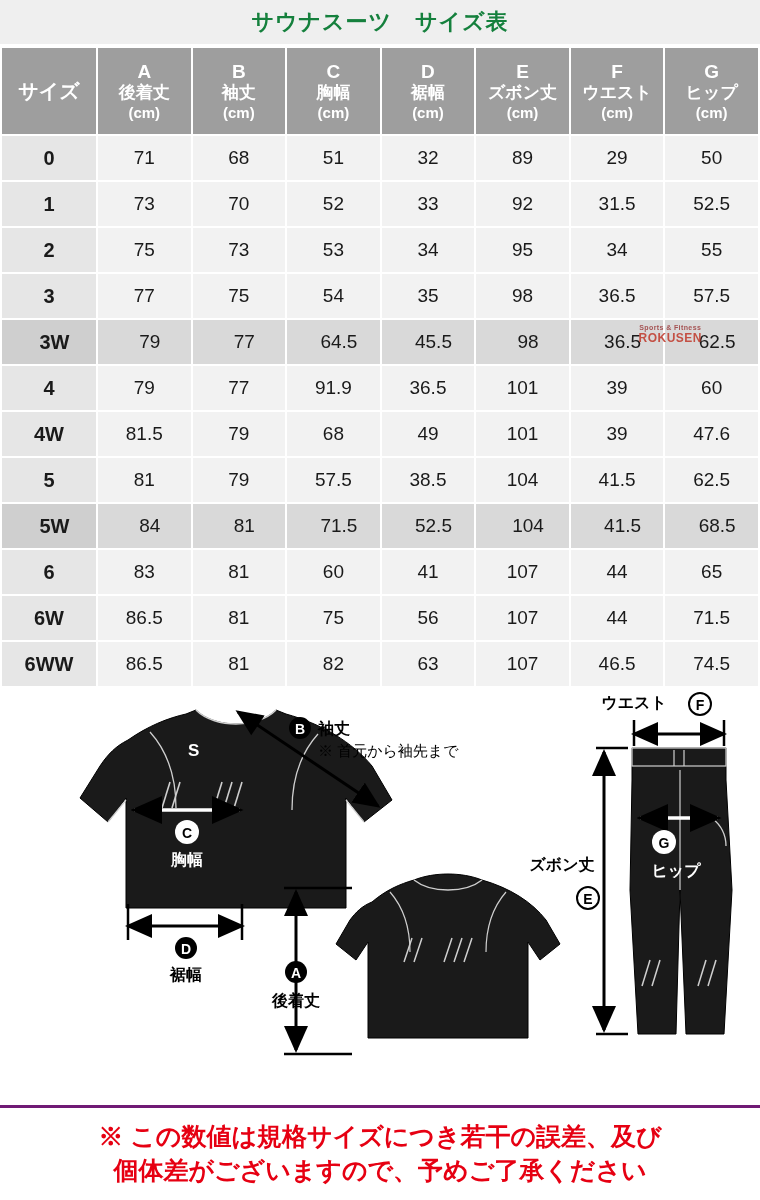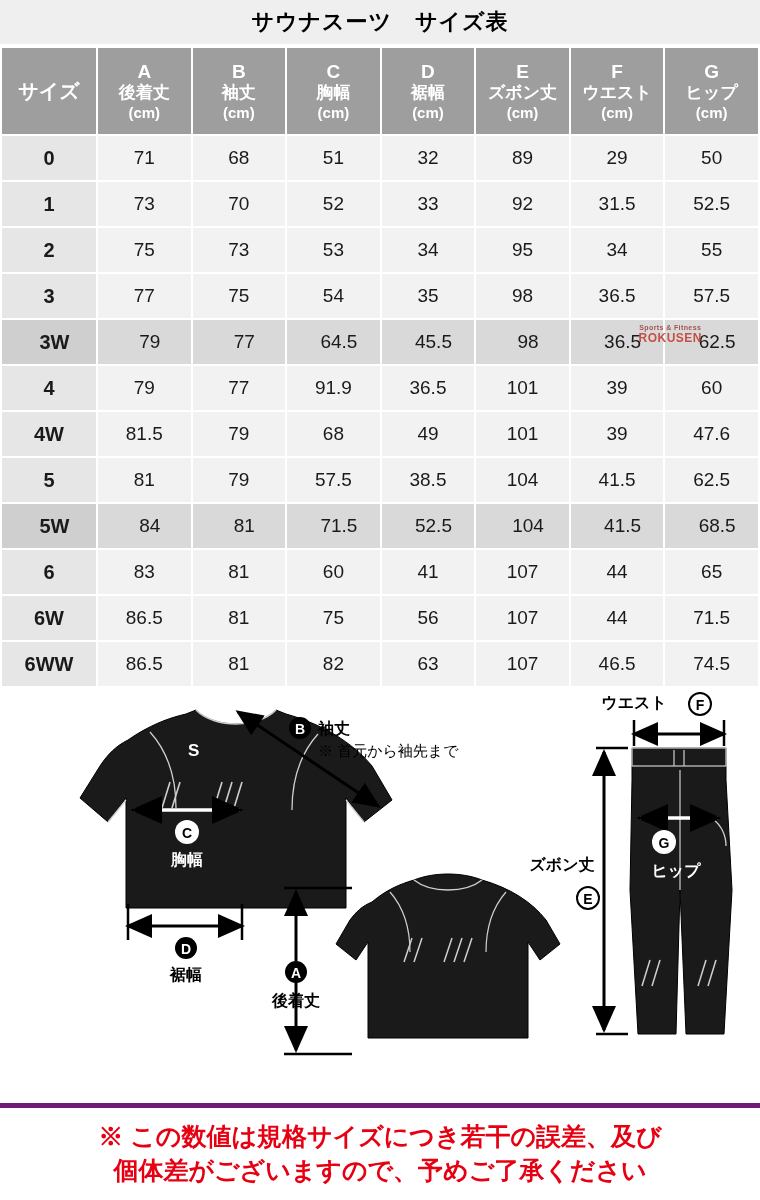--- a/index.html
+++ b/index.html
@@ -27,21 +27,21 @@
     background: #efefef;
     border-bottom: 2px solid #ffffff;
     display: flex;
     align-items: center;
     justify-content: center;
   }
   .title-bar .title-text {
     font-size: 22px;
     font-weight: bold;
     letter-spacing: 1px;
-    color: #000000;
+    color: #15803d;
   }
 
   
   table.size-table {
     width: 760px;
     border-collapse: collapse;
     table-layout: fixed;
   }
   table.size-table th,
   table.size-table td {
@@ -108,21 +108,21 @@
   .diagram svg { display: block; }
 
   
   .notice {
     position: absolute;
     left: 0;
     bottom: 0;
     width: 760px;
     height: 92px;
     background: #ffffff;
-    border-top: 5px solid #701a75;
+    border-top: 3px solid #701a75;
     display: flex;
     flex-direction: column;
     align-items: center;
     justify-content: center;
   }
   .notice .line {
     color: #e60012;
     font-size: 25px;
     font-weight: bold;
     line-height: 1.35;

